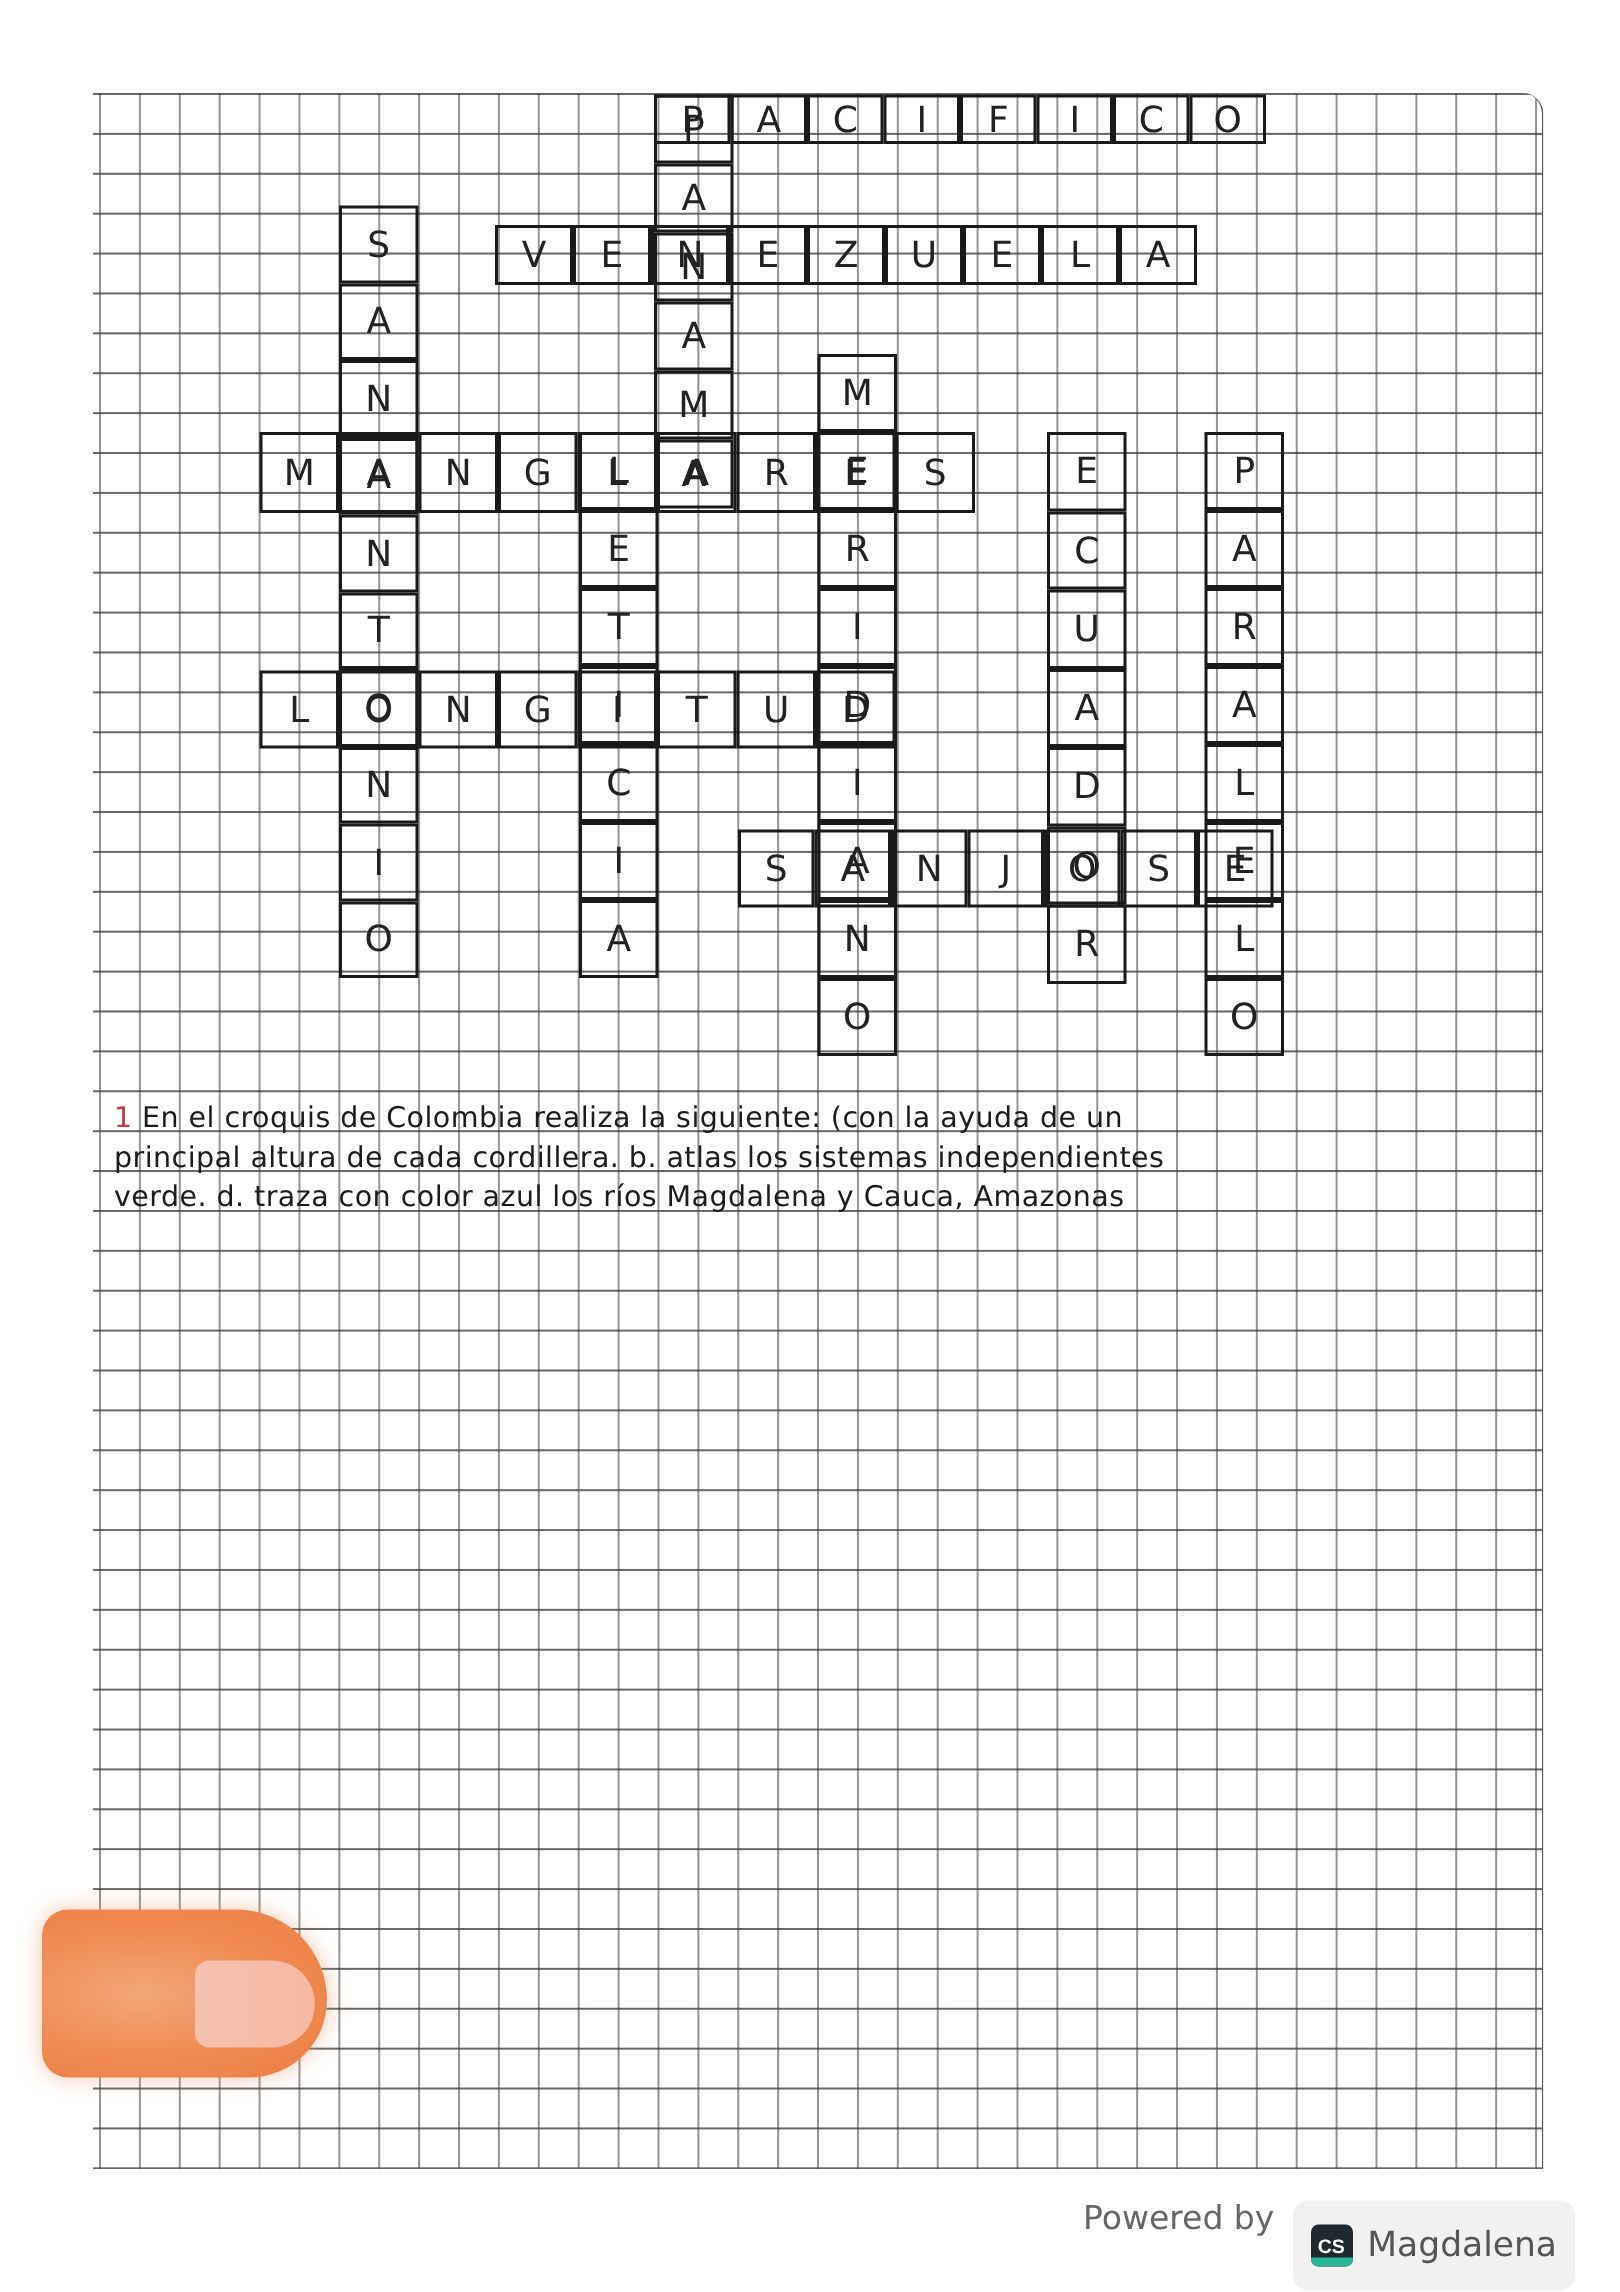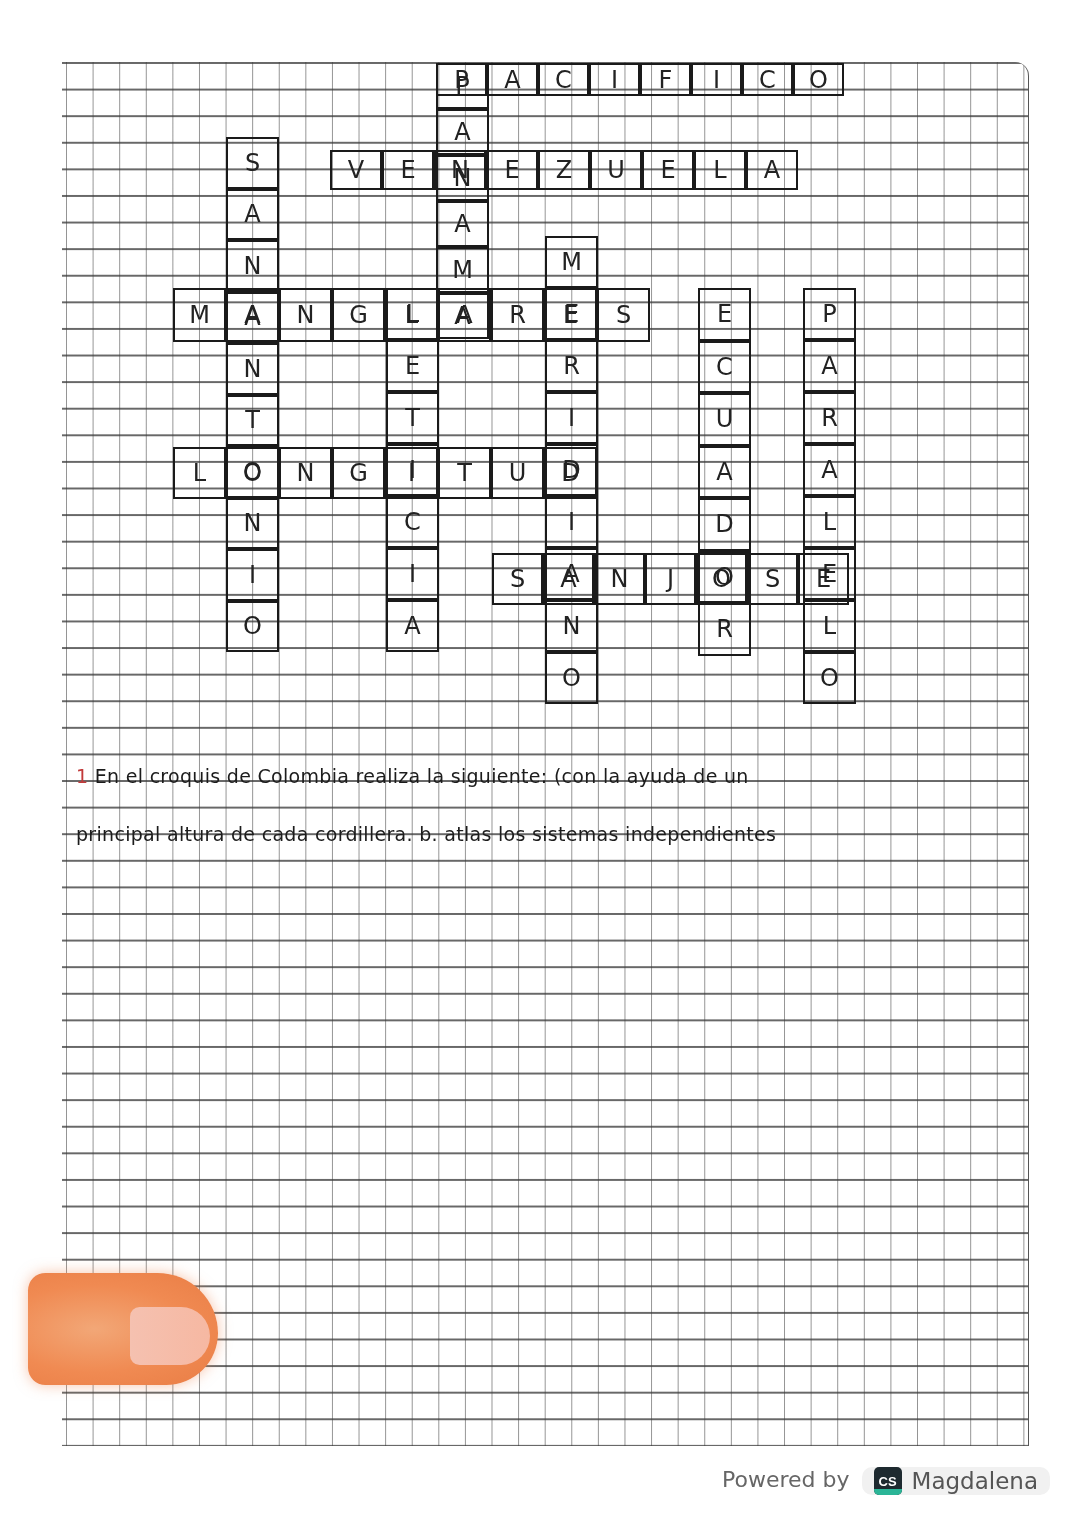--- a/index.html
+++ b/index.html
@@ -24,38 +24,38 @@
     border: 2px solid #1a1a1a;
     display: flex; align-items: center; justify-content: center;
     font-family: "DejaVu Sans", sans-serif; font-size: 24px; font-weight: normal;
     color: #222; background: transparent;
   }
   .note {
     position: absolute; left: 76px; top: 732px; width: 940px;
     font-family: "DejaVu Sans", sans-serif; font-size: 19px; line-height: 26.6px;
     color: #1c1c1c; letter-spacing: 0.3px;
   }
-  .note .line { display: block; white-space: nowrap; margin-top: 31px; }
+  .note .line { display: block; white-space: nowrap; }
   .note .num { color: #c23a3a; }
   .finger {
     position: absolute; left: 28px; top: 1273px; width: 190px; height: 112px;
     border-radius: 20px 70px 60px 20px;
     background: radial-gradient(ellipse at 35% 50%, #f2a777 0%, #f08a52 55%, #e97d45 100%);
     box-shadow: 0 0 14px rgba(240,140,90,0.5);
   }
   .nail {
     position: absolute; left: 130px; top: 1307px; width: 80px; height: 58px;
     border-radius: 10px 30px 30px 10px;
     background: linear-gradient(to right, #f5c1b0, #f6b8a2);
   }
   .footer { position: absolute; right: 30px; top: 1467px; display: flex; align-items: flex-start; gap: 12px; }
   .footer .powered { font-family: "DejaVu Sans", sans-serif; font-size: 22px; color: #666; }
   .cs-badge {
     display: flex; align-items: center; gap: 10px; background: #f1f1f1;
-    border-radius: 10px; padding: 0 12px;
+    border-radius: 10px; padding: 16px 12px;
   }
   .cs-logo {
     width: 28px; height: 28px; border-radius: 5px; background: #1e2a30; position: relative;
     color: #fff; font-size: 13px; font-weight: bold; display: flex; align-items: center; justify-content: center;
     overflow: hidden;
   }
   .cs-logo::after { content: ""; position: absolute; bottom: 0; left: 0; right: 0; height: 6px; background: #2bb597; }
   .cs-name { font-family: "DejaVu Sans", sans-serif; font-size: 23px; color: #555; }
 </style>
 </head>
@@ -150,20 +150,21 @@
     <div class="cell" style="left: 803px; top: 444px; width: 53px; height: 52px;">A</div>
     <div class="cell" style="left: 803px; top: 496px; width: 53px; height: 52px;">L</div>
     <div class="cell" style="left: 803px; top: 548px; width: 53px; height: 52px;">E</div>
     <div class="cell" style="left: 803px; top: 600px; width: 53px; height: 52px;">L</div>
     <div class="cell" style="left: 803px; top: 652px; width: 53px; height: 52px;">O</div>
   </div>
 
 <div class="note">
   <span class="line"><span class="num">1</span> <span>En el croquis de Colombia realiza la siguiente: (con la ayuda de un</span></span>
   <span class="line">principal altura de cada cordillera. b. atlas los sistemas independientes</span>
+  <span class="line">verde. d. traza con color azul los ríos Magdalena y Cauca, Amazonas</span>
 </div>
 
 <div class="finger"></div>
 <div class="nail"></div>
 
 <div class="footer">
   <span class="powered">Powered by</span>
   <div class="cs-badge">
     <div class="cs-logo">CS</div>
     <span class="cs-name">Magdalena</span>

